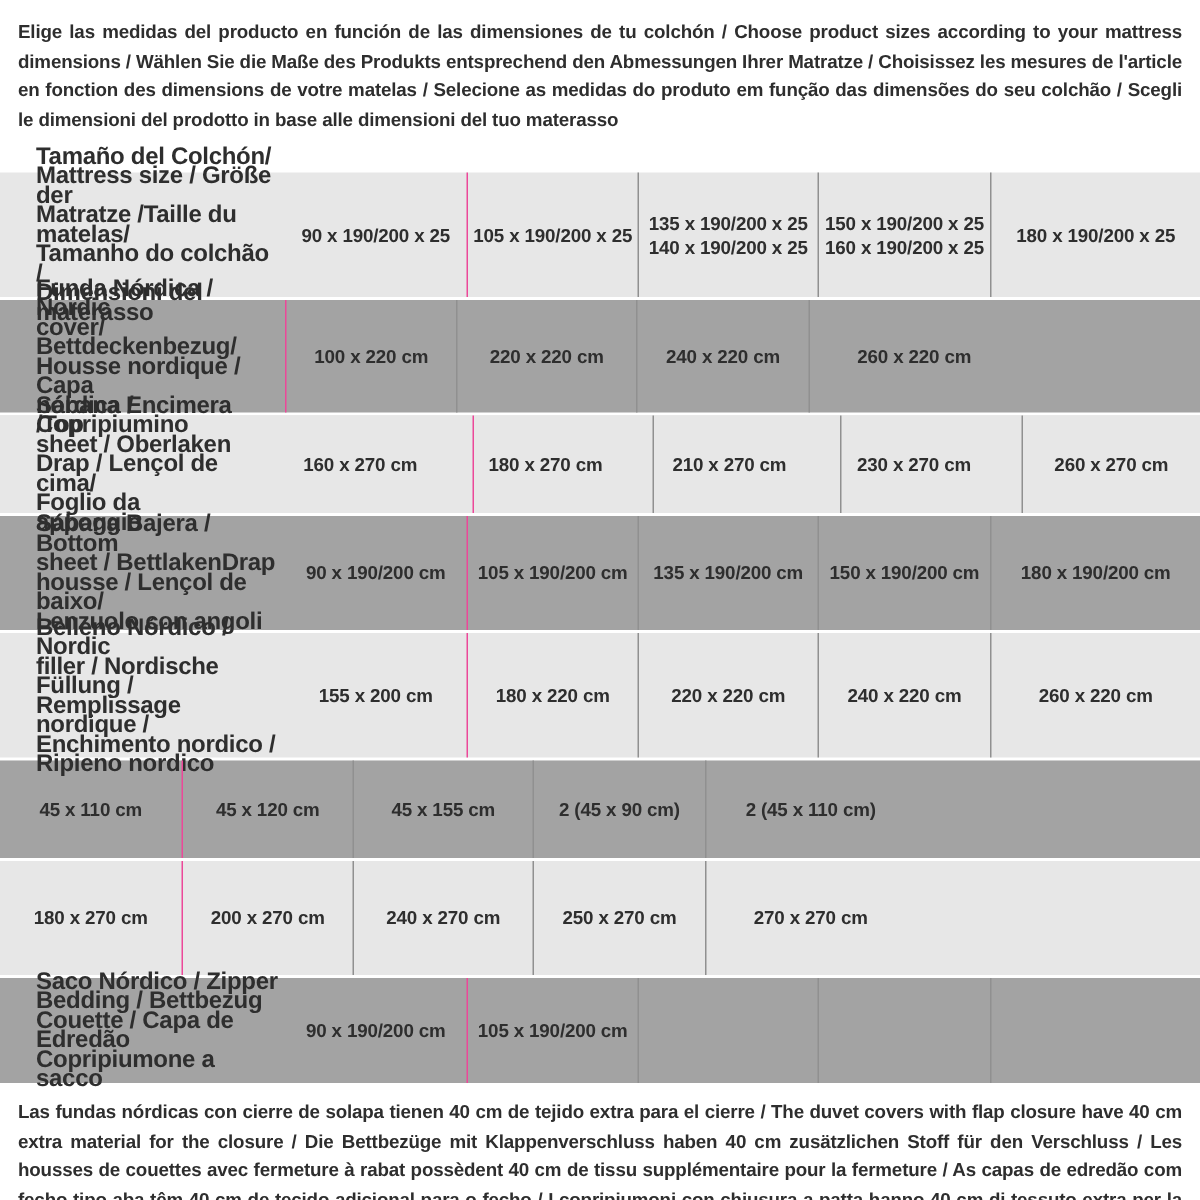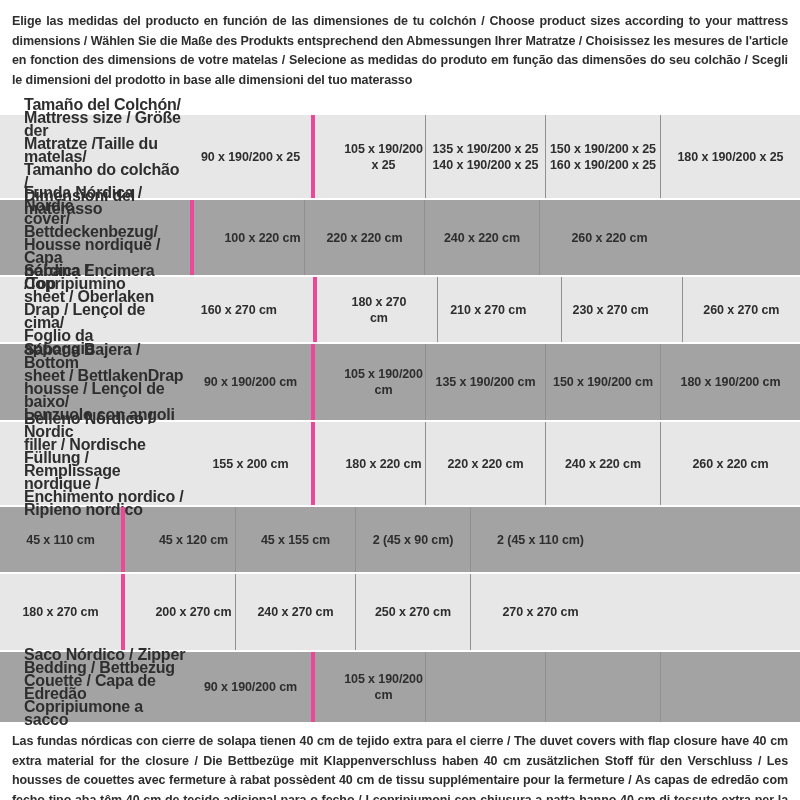--- a/index.html
+++ b/index.html
@@ -21,21 +21,21 @@
   .r4{height:83px;} .r5{height:65px;} .r6{height:76px;} .r7{height:70px;}
 
   .label-cell{box-sizing:border-box;width:190px;padding-left:24px;padding-right:4px;
               display:flex;flex-direction:column;justify-content:center;
               font-size:16px;font-weight:bold;line-height:13px;
               letter-spacing:-0.2px;white-space:pre-line;color:#2e2e2e;}
   .val-cell{box-sizing:border-box;display:flex;align-items:center;justify-content:center;
             text-align:center;font-size:12.5px;font-weight:bold;line-height:16px;
             letter-spacing:-0.1px;white-space:pre-line;color:#2e2e2e;}
   .c1{width:121px;}
-  .c2{width:114px;border-left:4px solid #ec4899;padding-left:27px;}
+  .c2{width:114px;border-left:1px solid #ec4899;}
   .c3{width:120px;border-left:1px solid #909090;}
   .c4{width:115px;border-left:1px solid #909090;}
   .c5{width:140px;border-left:1px solid #909090;}
 
   .footnote{box-sizing:border-box;padding:8px 12px 0 12px;
             font-size:12.5px;font-weight:bold;line-height:19.5px;
             text-align:justify;letter-spacing:-0.1px;color:#2e2e2e;}
 </style>
 </head>
 <body>

